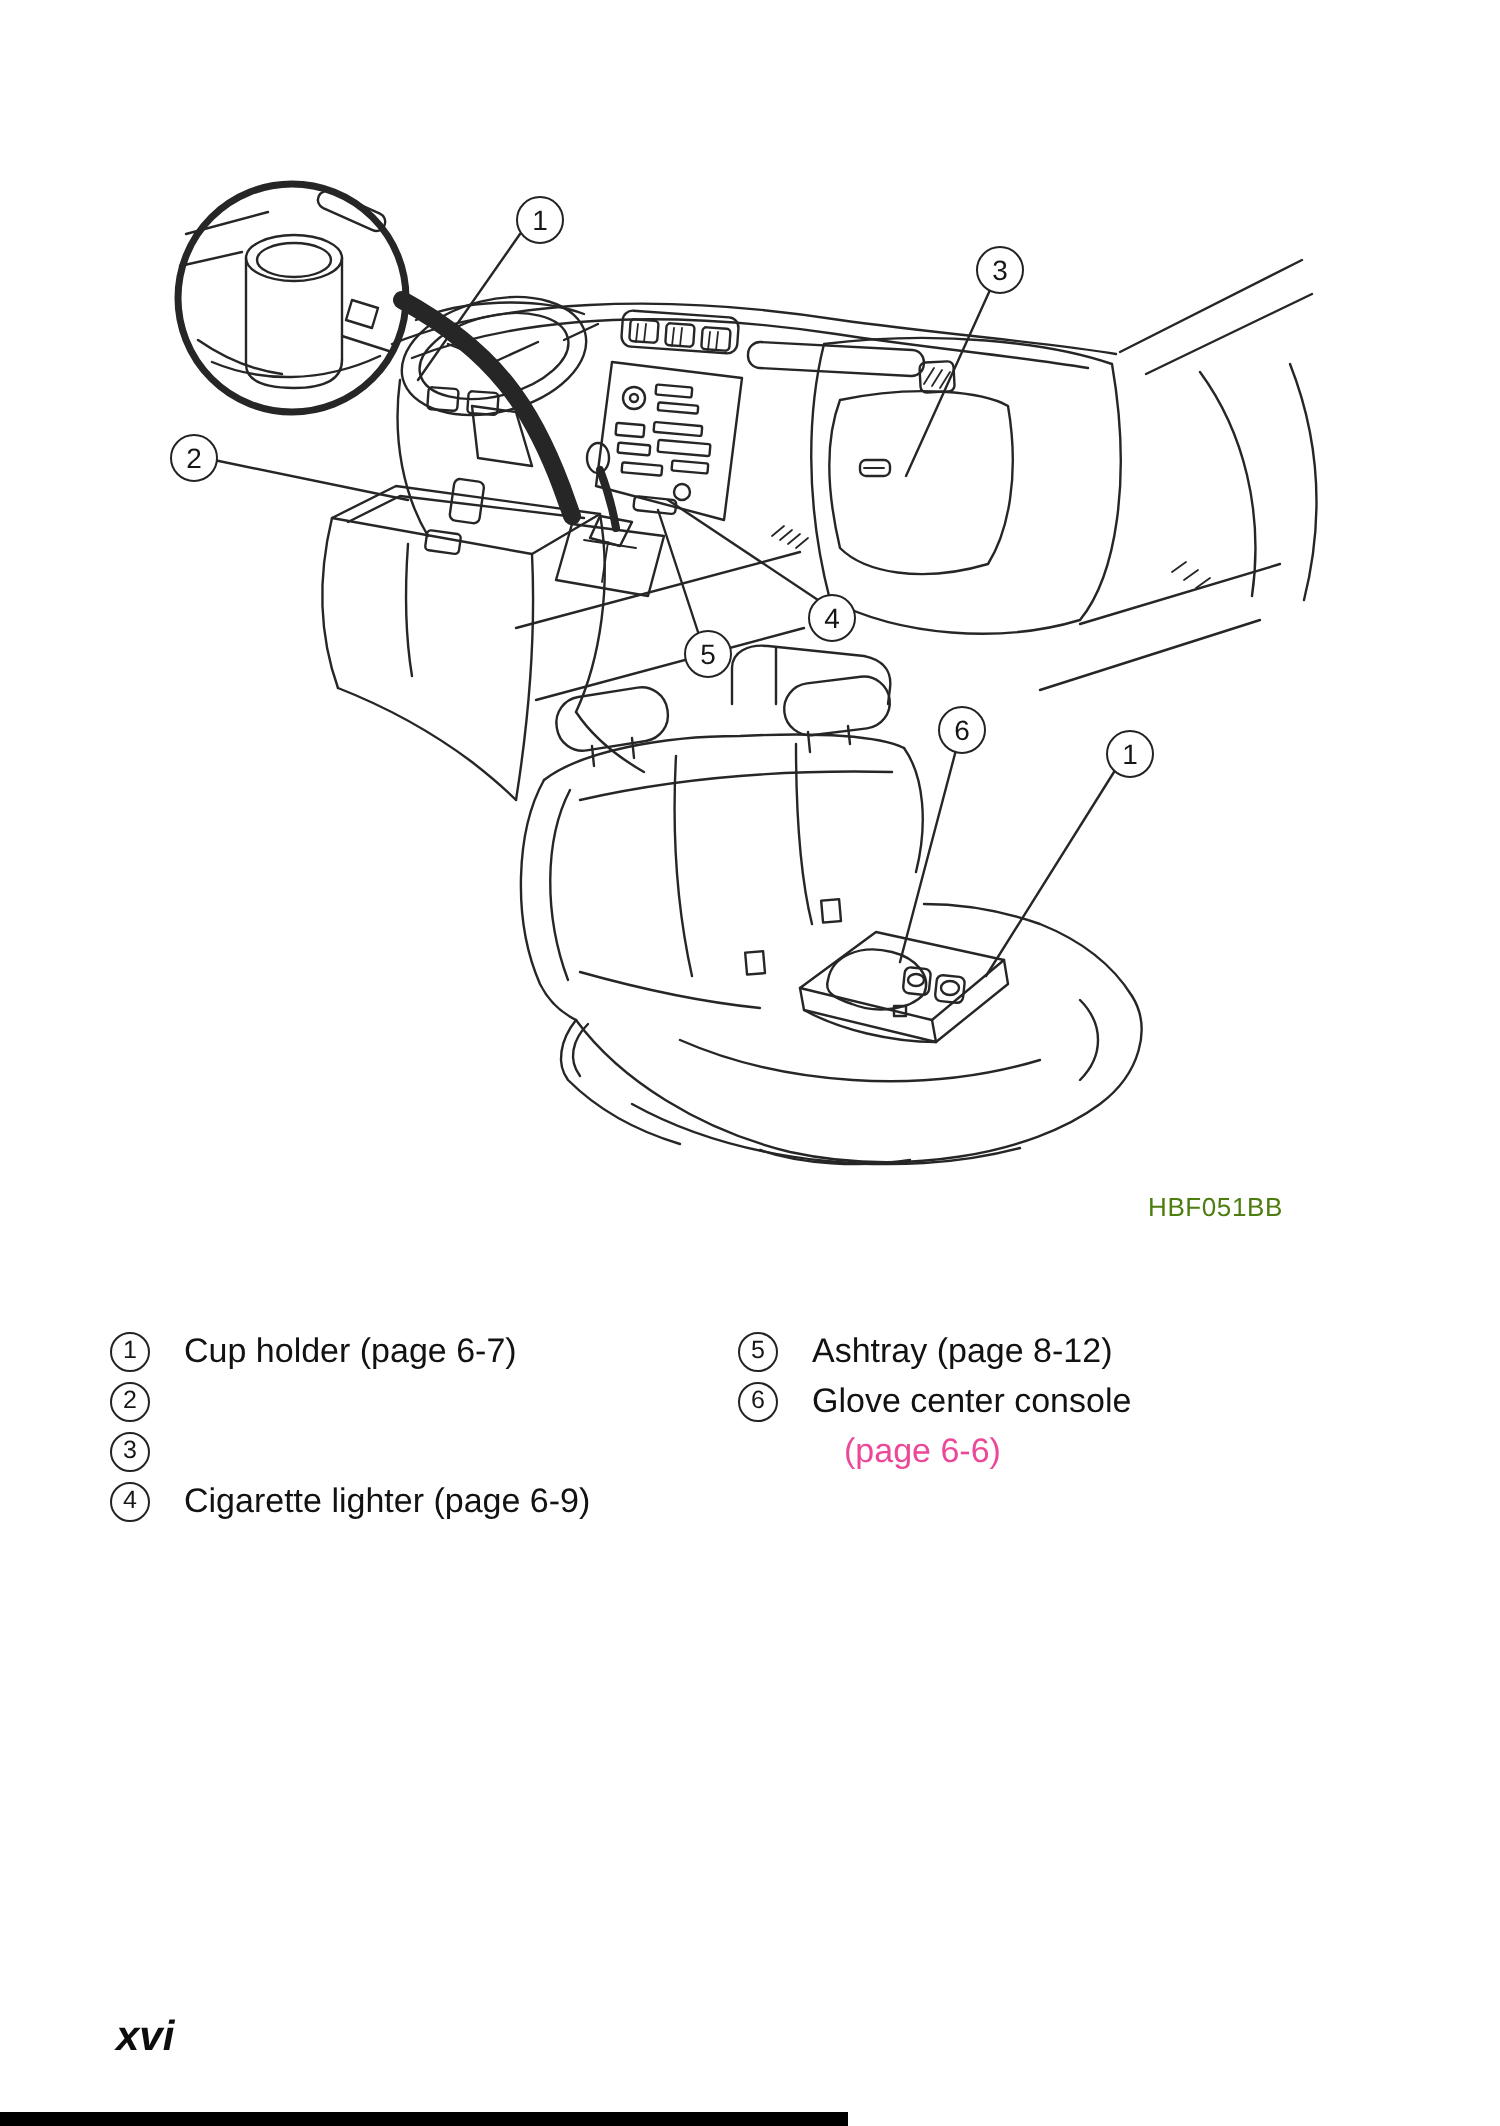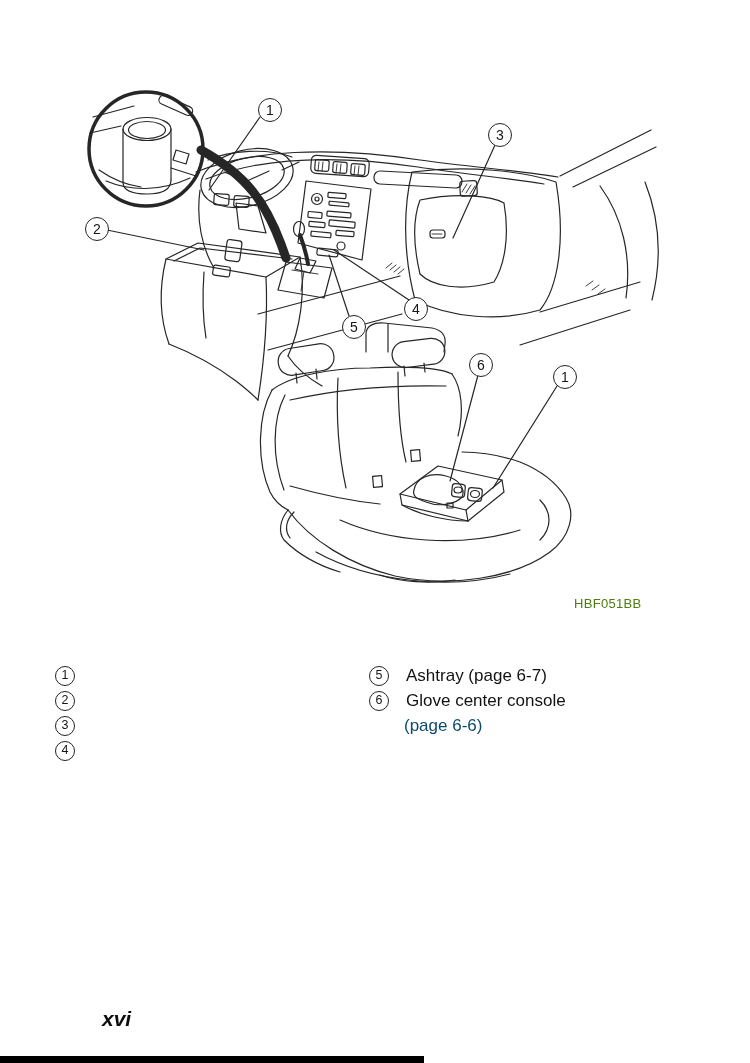--- a/index.html
+++ b/index.html
@@ -21,23 +21,23 @@
   .legend-col{position:absolute;top:0;}
   .legend-col.left{left:55px;width:300px;}
   .legend-col.right{left:369px;width:320px;}
   .legend-row{display:flex;align-items:center;height:25px;}
   .legend-badge{
     flex:0 0 auto;width:18px;height:18px;border:1.3px solid #232323;border-radius:50%;
     display:flex;align-items:center;justify-content:center;
     font-size:12.5px;line-height:1;margin-right:17px;color:#161616;
   }
   .legend-text{font-size:17px;white-space:nowrap;color:#121212;}
-  .legend-cont{height:25px;line-height:25px;margin-left:35px;font-size:17px;color:#0c4a6e;}
+  .legend-cont{height:25px;line-height:25px;margin-left:53px;font-size:17px;color:#ec4899;}
   .page-number{
-    position:absolute;left:58px;top:1007px;font-size:21px;font-weight:bold;font-style:italic;color:#0d0d0d;margin-left:44px;
+    position:absolute;left:58px;top:1007px;font-size:21px;font-weight:bold;font-style:italic;color:#0d0d0d;
   }
   .scan-bar{position:absolute;left:0;top:1056px;width:424px;height:7px;background:#000;}
 </style>
 </head>
 <body>
 
 <div class="page">
 
   <svg class="figure-svg" width="750" height="645" viewBox="0 0 750 645">
     <g fill="none" stroke="#262626" stroke-width="1.2" stroke-linecap="round" stroke-linejoin="round">
@@ -204,35 +204,37 @@
       <div class="callout" style="left: 469px; top: 353px;">6</div>
       <div class="callout" style="left: 553px; top: 365px;">1</div>
     </div>
 
   <span class="figure-code">HBF051BB</span>
 
   <div class="legend">
     <div class="legend-col left">
       <div class="legend-row">
         <span class="legend-badge">1</span>
+        <span class="legend-text">Cup holder (page 6-7)</span>
       </div>
       <div class="legend-row">
         <span class="legend-badge">2</span>
       </div>
       <div class="legend-row">
         <span class="legend-badge">3</span>
       </div>
       <div class="legend-row">
         <span class="legend-badge">4</span>
+        <span class="legend-text">Cigarette lighter (page 6-9)</span>
       </div>
     </div>
     <div class="legend-col right">
       <div class="legend-row">
         <span class="legend-badge">5</span>
-        <span class="legend-text">Ashtray (page 6-7)</span>
+        <span class="legend-text">Ashtray (page 8-12)</span>
       </div>
       <div class="legend-row">
         <span class="legend-badge">6</span>
         <span class="legend-text">Glove center console</span>
       </div>
       <div class="legend-cont">(page 6-6)</div>
     </div>
   </div>
 
   <span class="page-number">xvi</span>

